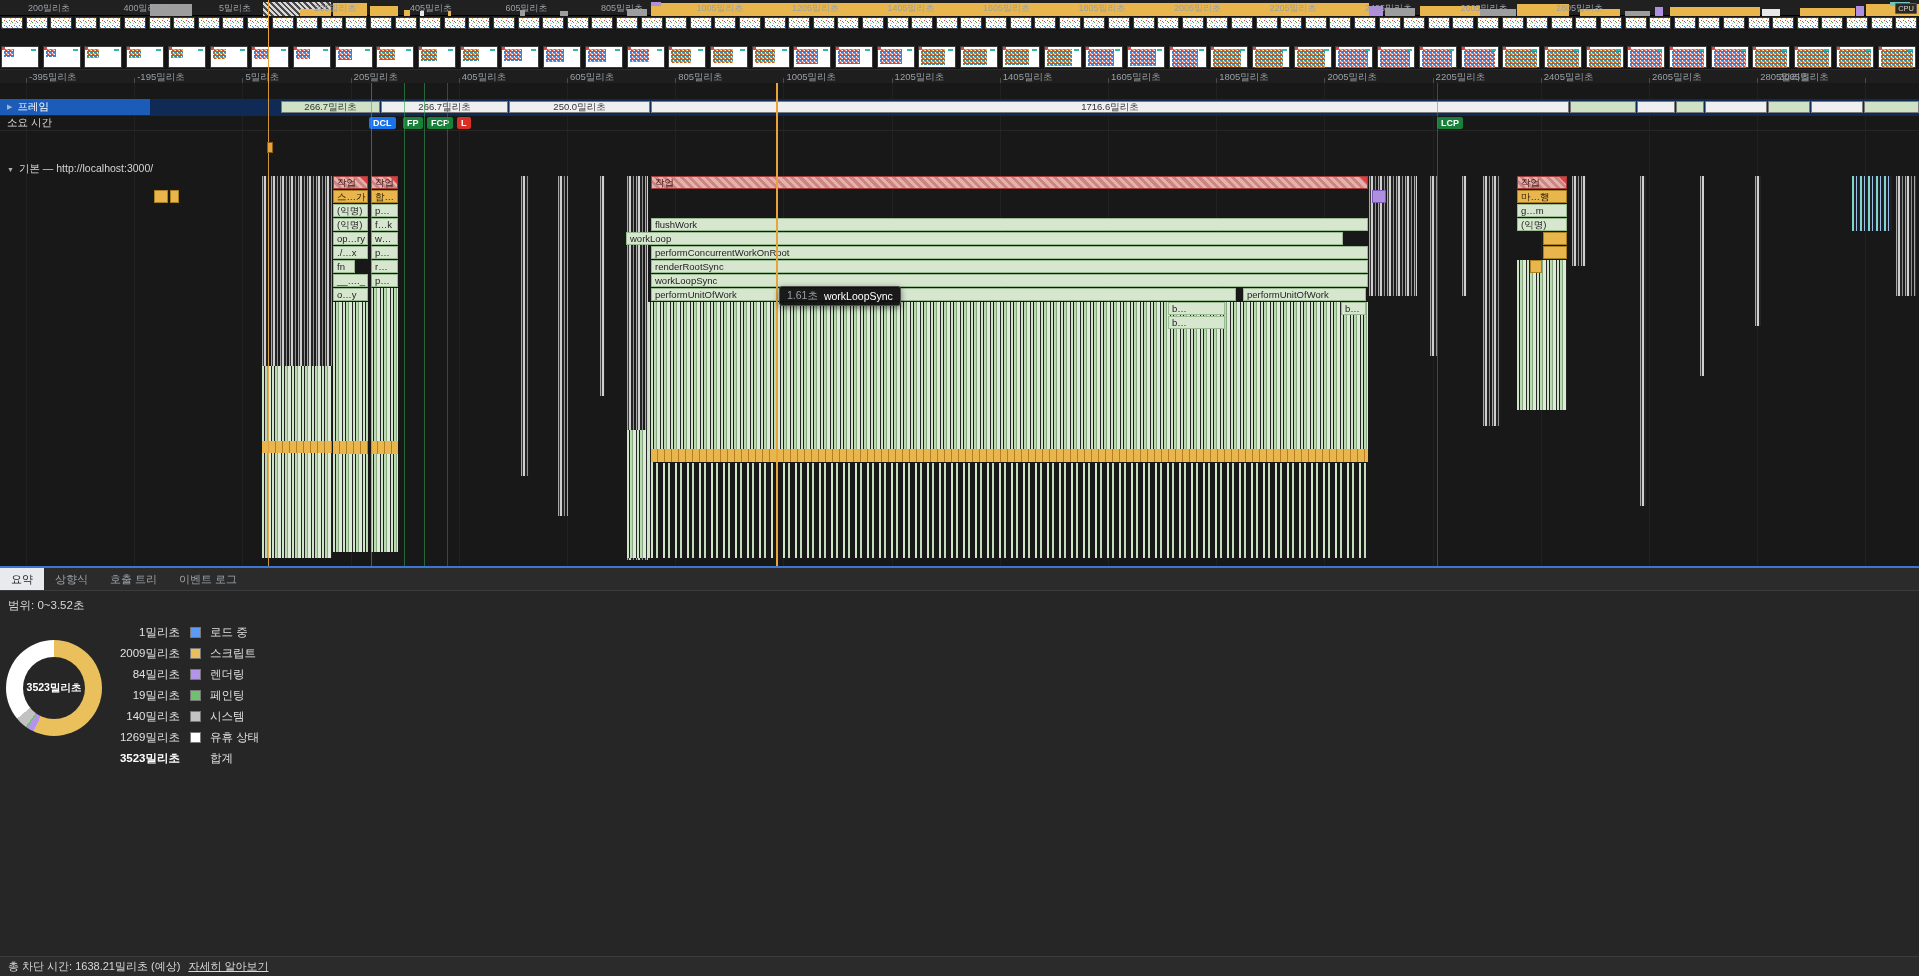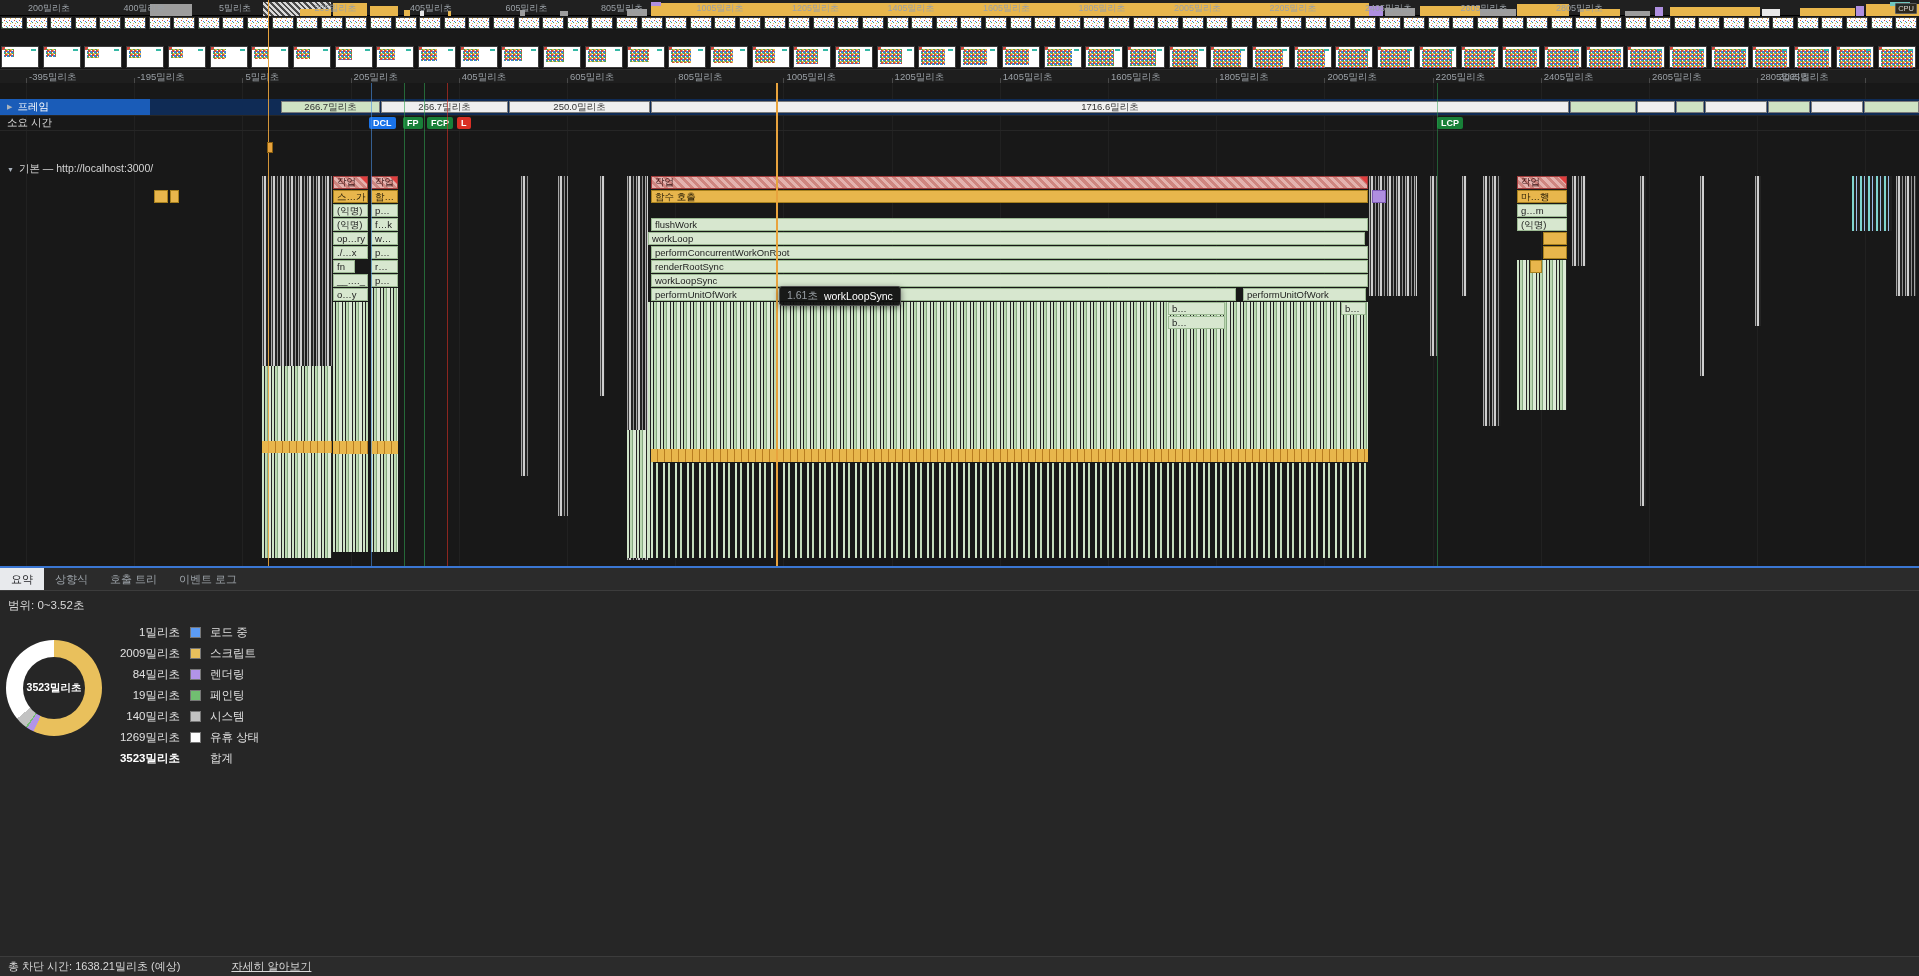--- a/index.html
+++ b/index.html
@@ -79,21 +79,21 @@
 .tex{position:absolute;z-index:1;}
 .tex.gray{background:repeating-linear-gradient(90deg,#a8a8a8 0 1px,#383838 1px 2px,#cfcfcf 2px 4px,#242424 4px 6px,#8f8f8f 6px 7px,#1b1b1b 7px 9px);}
 .tex.green{background:repeating-linear-gradient(90deg,#cfe4c8 0 2px,#202020 2px 3px,#bcd9b3 3px 5px,#86a981 5px 6px,#dcebd6 6px 9px,#262626 9px 10px);}
 .tex.green2{background:repeating-linear-gradient(90deg,#cfe4c8 0 2px,#191919 2px 5px,#c2dcba 5px 7px,#191919 7px 12px);}
 .tex.yellow{background:repeating-linear-gradient(90deg,#e8b64c 0 6px,#b87d20 6px 7px);}
 .tex.teal{background:repeating-linear-gradient(90deg,#7fd4cf 0 2px,#202020 2px 4px,#9dbde8 4px 5px,#202020 5px 8px);}
 .fr{position:absolute;height:13px;font-size:9.5px;line-height:11px;color:#222;padding:0 3px;
     white-space:nowrap;overflow:hidden;border:1px solid rgba(0,0,0,.35);z-index:3;}
 .fr.js{background:#d7e7cf;border-color:#9bb992;color:#1d1d1d;}
 .fr.call{background:#e8b64c;border-color:#a8811e;color:#2b2008;}
-.fr.task{background:repeating-linear-gradient(45deg,#e4b2ae 0 3px,#cf8680 3px 6px);border-color:#a33c3c;color:#3a1414;font-family:Liberation Mono, monospace;}
+.fr.task{background:repeating-linear-gradient(45deg,#e4b2ae 0 3px,#cf8680 3px 6px);border-color:#a33c3c;color:#3a1414;}
 .fr.purple{background:#af8fe0;border-color:#7d5bb5;}
 .fr.long::after{content:"";position:absolute;right:0;top:0;width:0;height:0;
                 border-top:7px solid #e03e3e;border-left:7px solid transparent;}
 .guide{position:absolute;top:0;height:483px;z-index:6;}
 #tooltip{position:absolute;left:779px;top:203px;z-index:9;display:flex;gap:6px;align-items:center;
          background:rgba(15,15,15,.95);border:1px solid #4d4d4d;border-radius:3px;padding:2px 7px;
          font-size:10.5px;box-shadow:0 2px 6px rgba(0,0,0,.5);white-space:nowrap;}
 #tooltip .dur{color:#9aa0a6;}
 #tooltip .nm{color:#fff;}
 
@@ -112,21 +112,21 @@
             font-size:10.5px;font-weight:bold;color:#fff;}
 #legend{position:absolute;left:108px;top:56px;}
 .lrow{display:flex;align-items:center;height:21px;font-size:11.5px;color:#e0e0e0;}
 .lnum{width:72px;text-align:right;}
 .lsw{width:11px;height:11px;border:1px solid #777;margin:0 9px 0 10px;flex:none;}
 .lsw.none{background:transparent !important;border-color:transparent;}
 .lrow.total .lnum{font-weight:bold;color:#fff;}
 #statusbar{position:absolute;left:0;top:390px;width:100%;height:20px;background:#2b2b2b;
            border-top:1px solid #3c3c3c;display:flex;align-items:center;gap:8px;
            padding-left:8px;font-size:11px;color:#d8d8d8;}
-#statusbar .link{text-decoration:underline;margin-left:43px;}
+#statusbar .link{text-decoration:underline;}
 </style>
 </head>
 <body>
 
 <div class="app">
 
   <div class="overview">
     <div id="ov-cpu" class="ov-strip">
       <div class="badge" id="badge-cpu">CPU</div>
     <div class="ov-lbl" style="left: 28px;">200밀리초</div>
@@ -539,23 +539,22 @@
         <div class="fr js" style="left: 333px; width: 35px; top: 205px;">o…y</div>
         <div class="fr task long" style="left: 371px; width: 27px; top: 93px;">작업</div>
         <div class="fr call" style="left: 371px; width: 27px; top: 107px;">함…</div>
         <div class="fr js" style="left: 371px; width: 27px; top: 121px;">p…</div>
         <div class="fr js" style="left: 371px; width: 27px; top: 135px;">f…k</div>
         <div class="fr js" style="left: 371px; width: 27px; top: 149px;">w…</div>
         <div class="fr js" style="left: 371px; width: 27px; top: 163px;">p…</div>
         <div class="fr js" style="left: 371px; width: 27px; top: 177px;">r…</div>
         <div class="fr js" style="left: 371px; width: 27px; top: 191px;">p…</div>
         <div class="fr task long" style="left: 651px; width: 717px; top: 93px;">작업</div>
-        <div class="fr call" style="left: 651px; width: 717px; top: 107px;">함수 호출</div>
         <div class="fr js" style="left: 651px; width: 717px; top: 135px;">flushWork</div>
-        <div class="fr js" style="left: 648px; width: 717px; top: 149px;">workLoop</div>
+        <div class="fr js" style="left: 626px; width: 717px; top: 149px;">workLoop</div>
         <div class="fr js" style="left: 651px; width: 717px; top: 163px;">performConcurrentWorkOnRoot</div>
         <div class="fr js" style="left: 651px; width: 717px; top: 177px;">renderRootSync</div>
         <div class="fr js" style="left: 651px; width: 717px; top: 191px;">workLoopSync</div>
         <div class="fr js" style="left: 651px; width: 585px; top: 205px;">performUnitOfWork</div>
         <div class="fr js" style="left: 1243px; width: 123px; top: 205px;">performUnitOfWork</div>
         <div class="fr js" style="left: 1168px; width: 57px; top: 219px;">b…</div>
         <div class="fr js" style="left: 1341px; width: 25px; top: 219px;">b…</div>
         <div class="fr js" style="left: 1168px; width: 57px; top: 233px;">b…</div>
         <div class="fr purple" style="left: 1372px; width: 14px; top: 107px;"></div>
         <div class="fr task long" style="left: 1517px; width: 50px; top: 93px;">작업</div>

